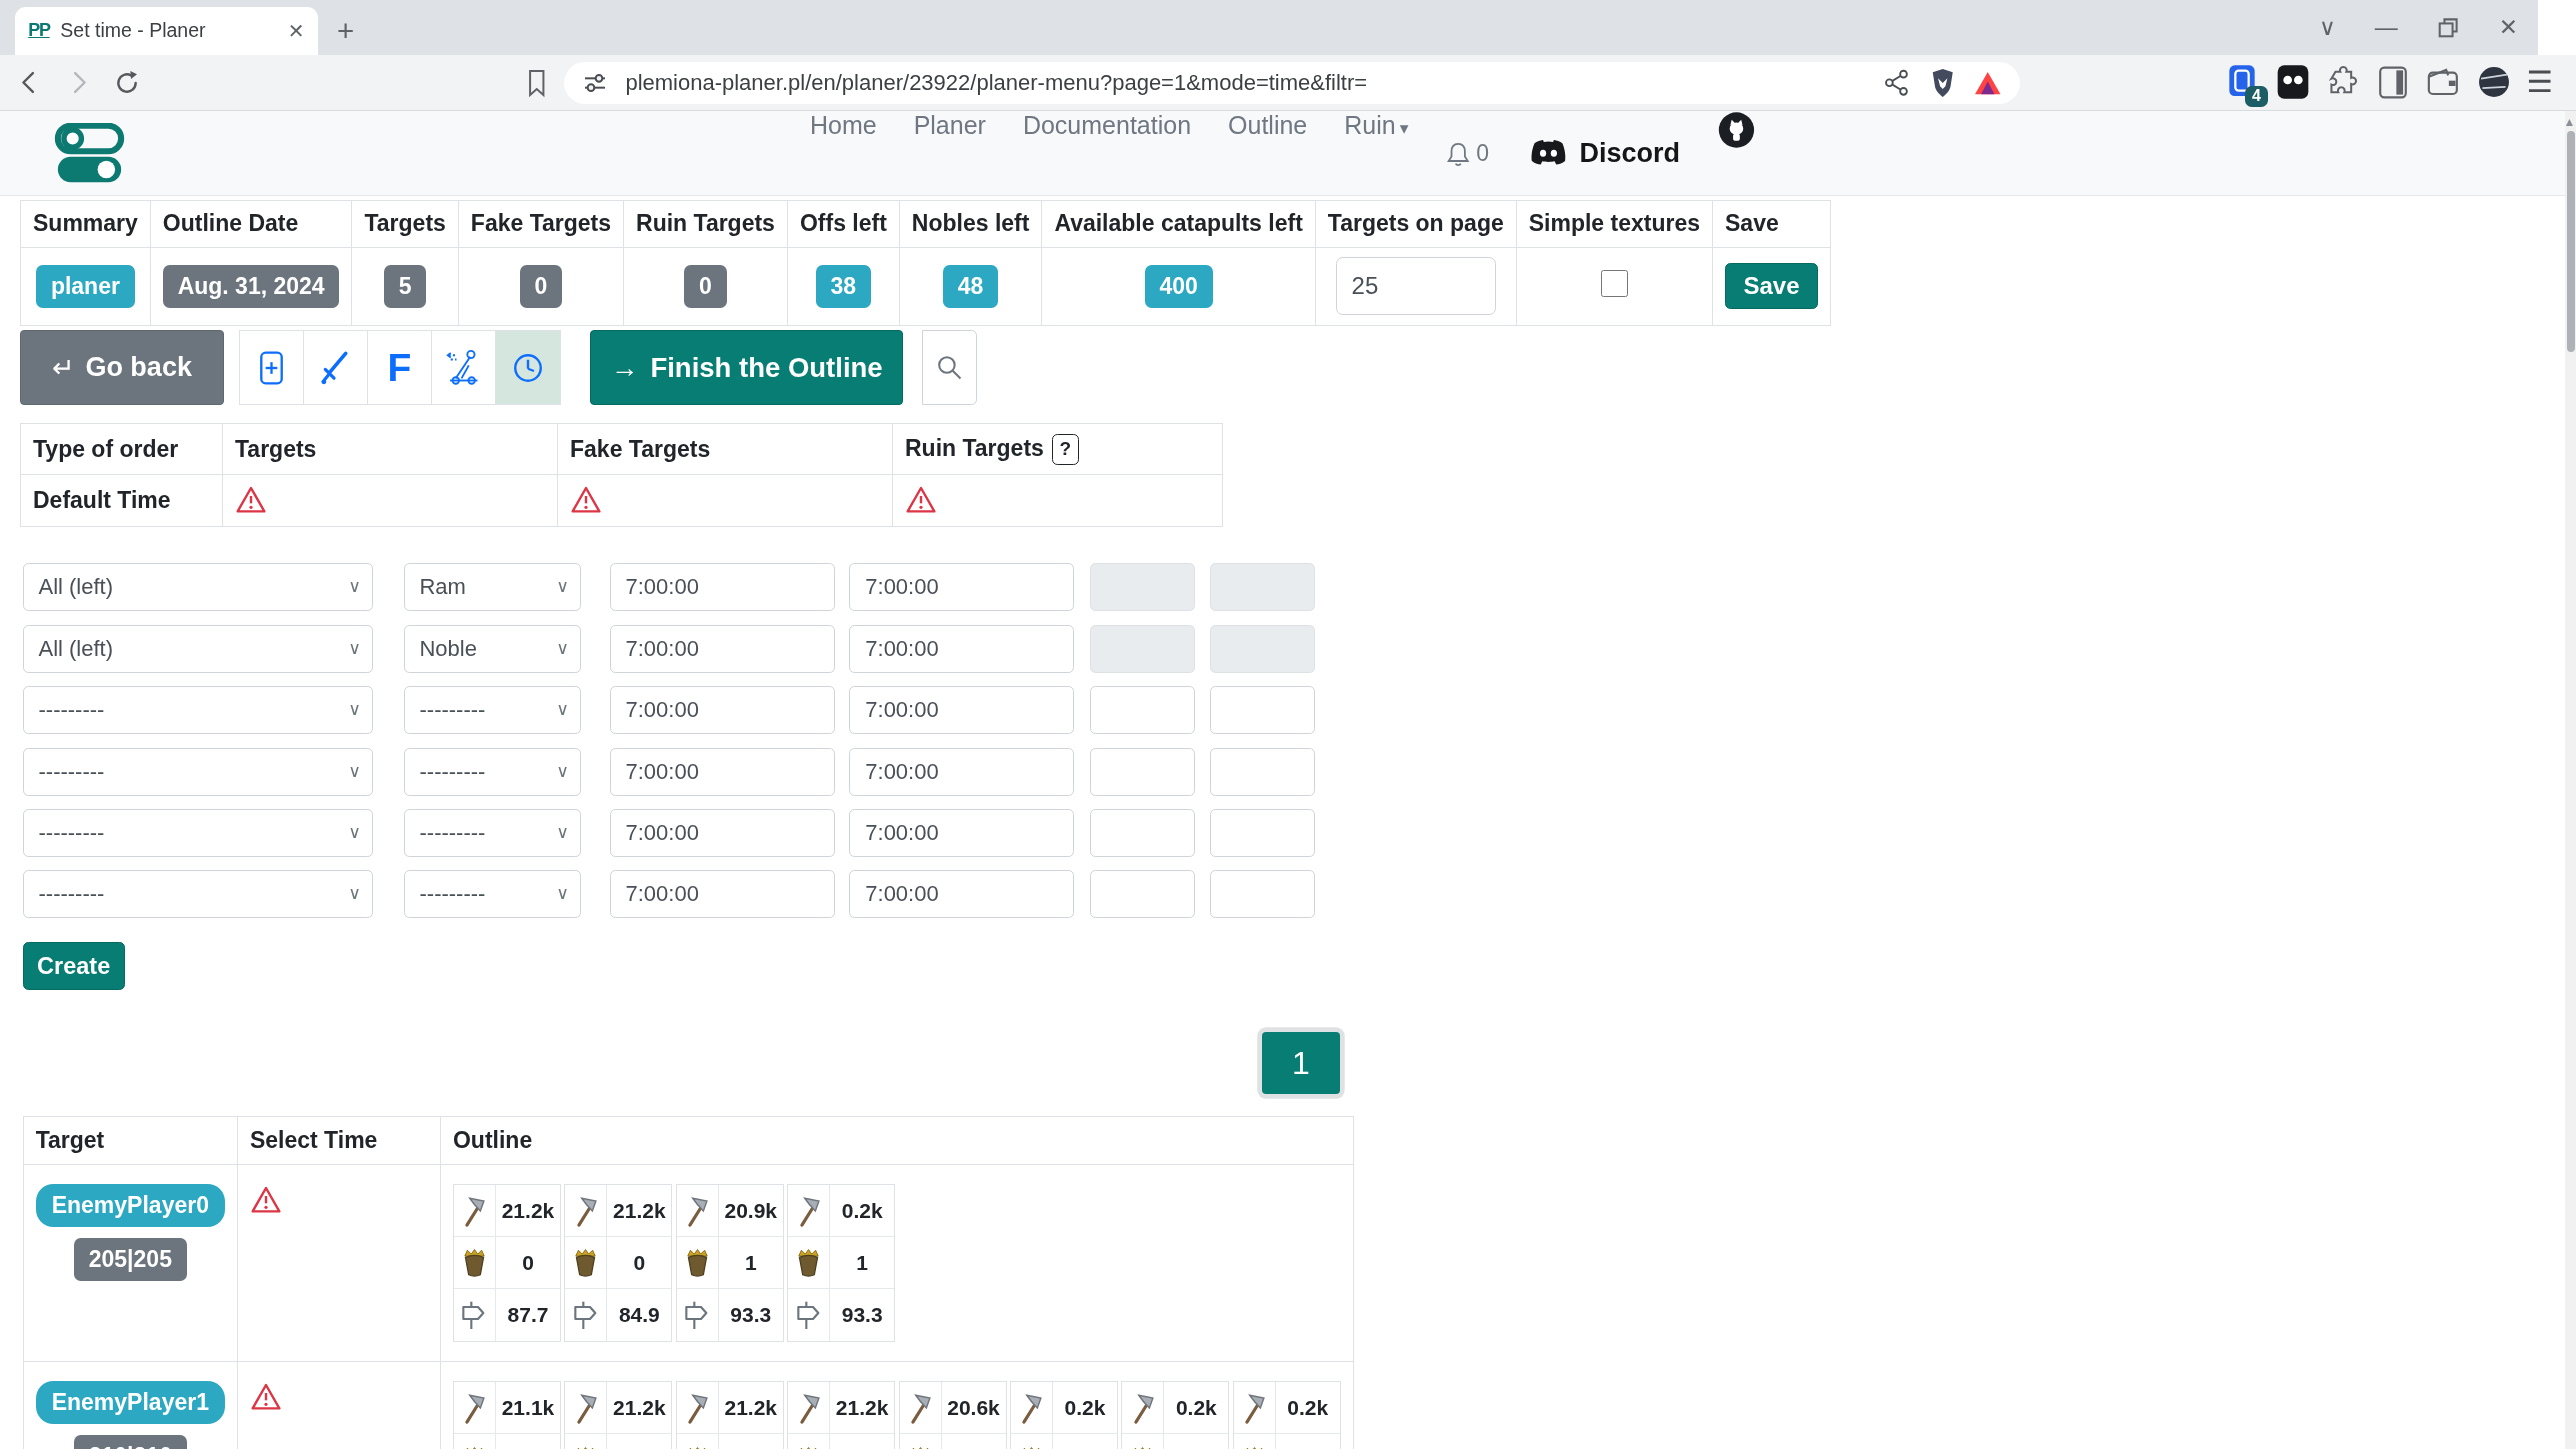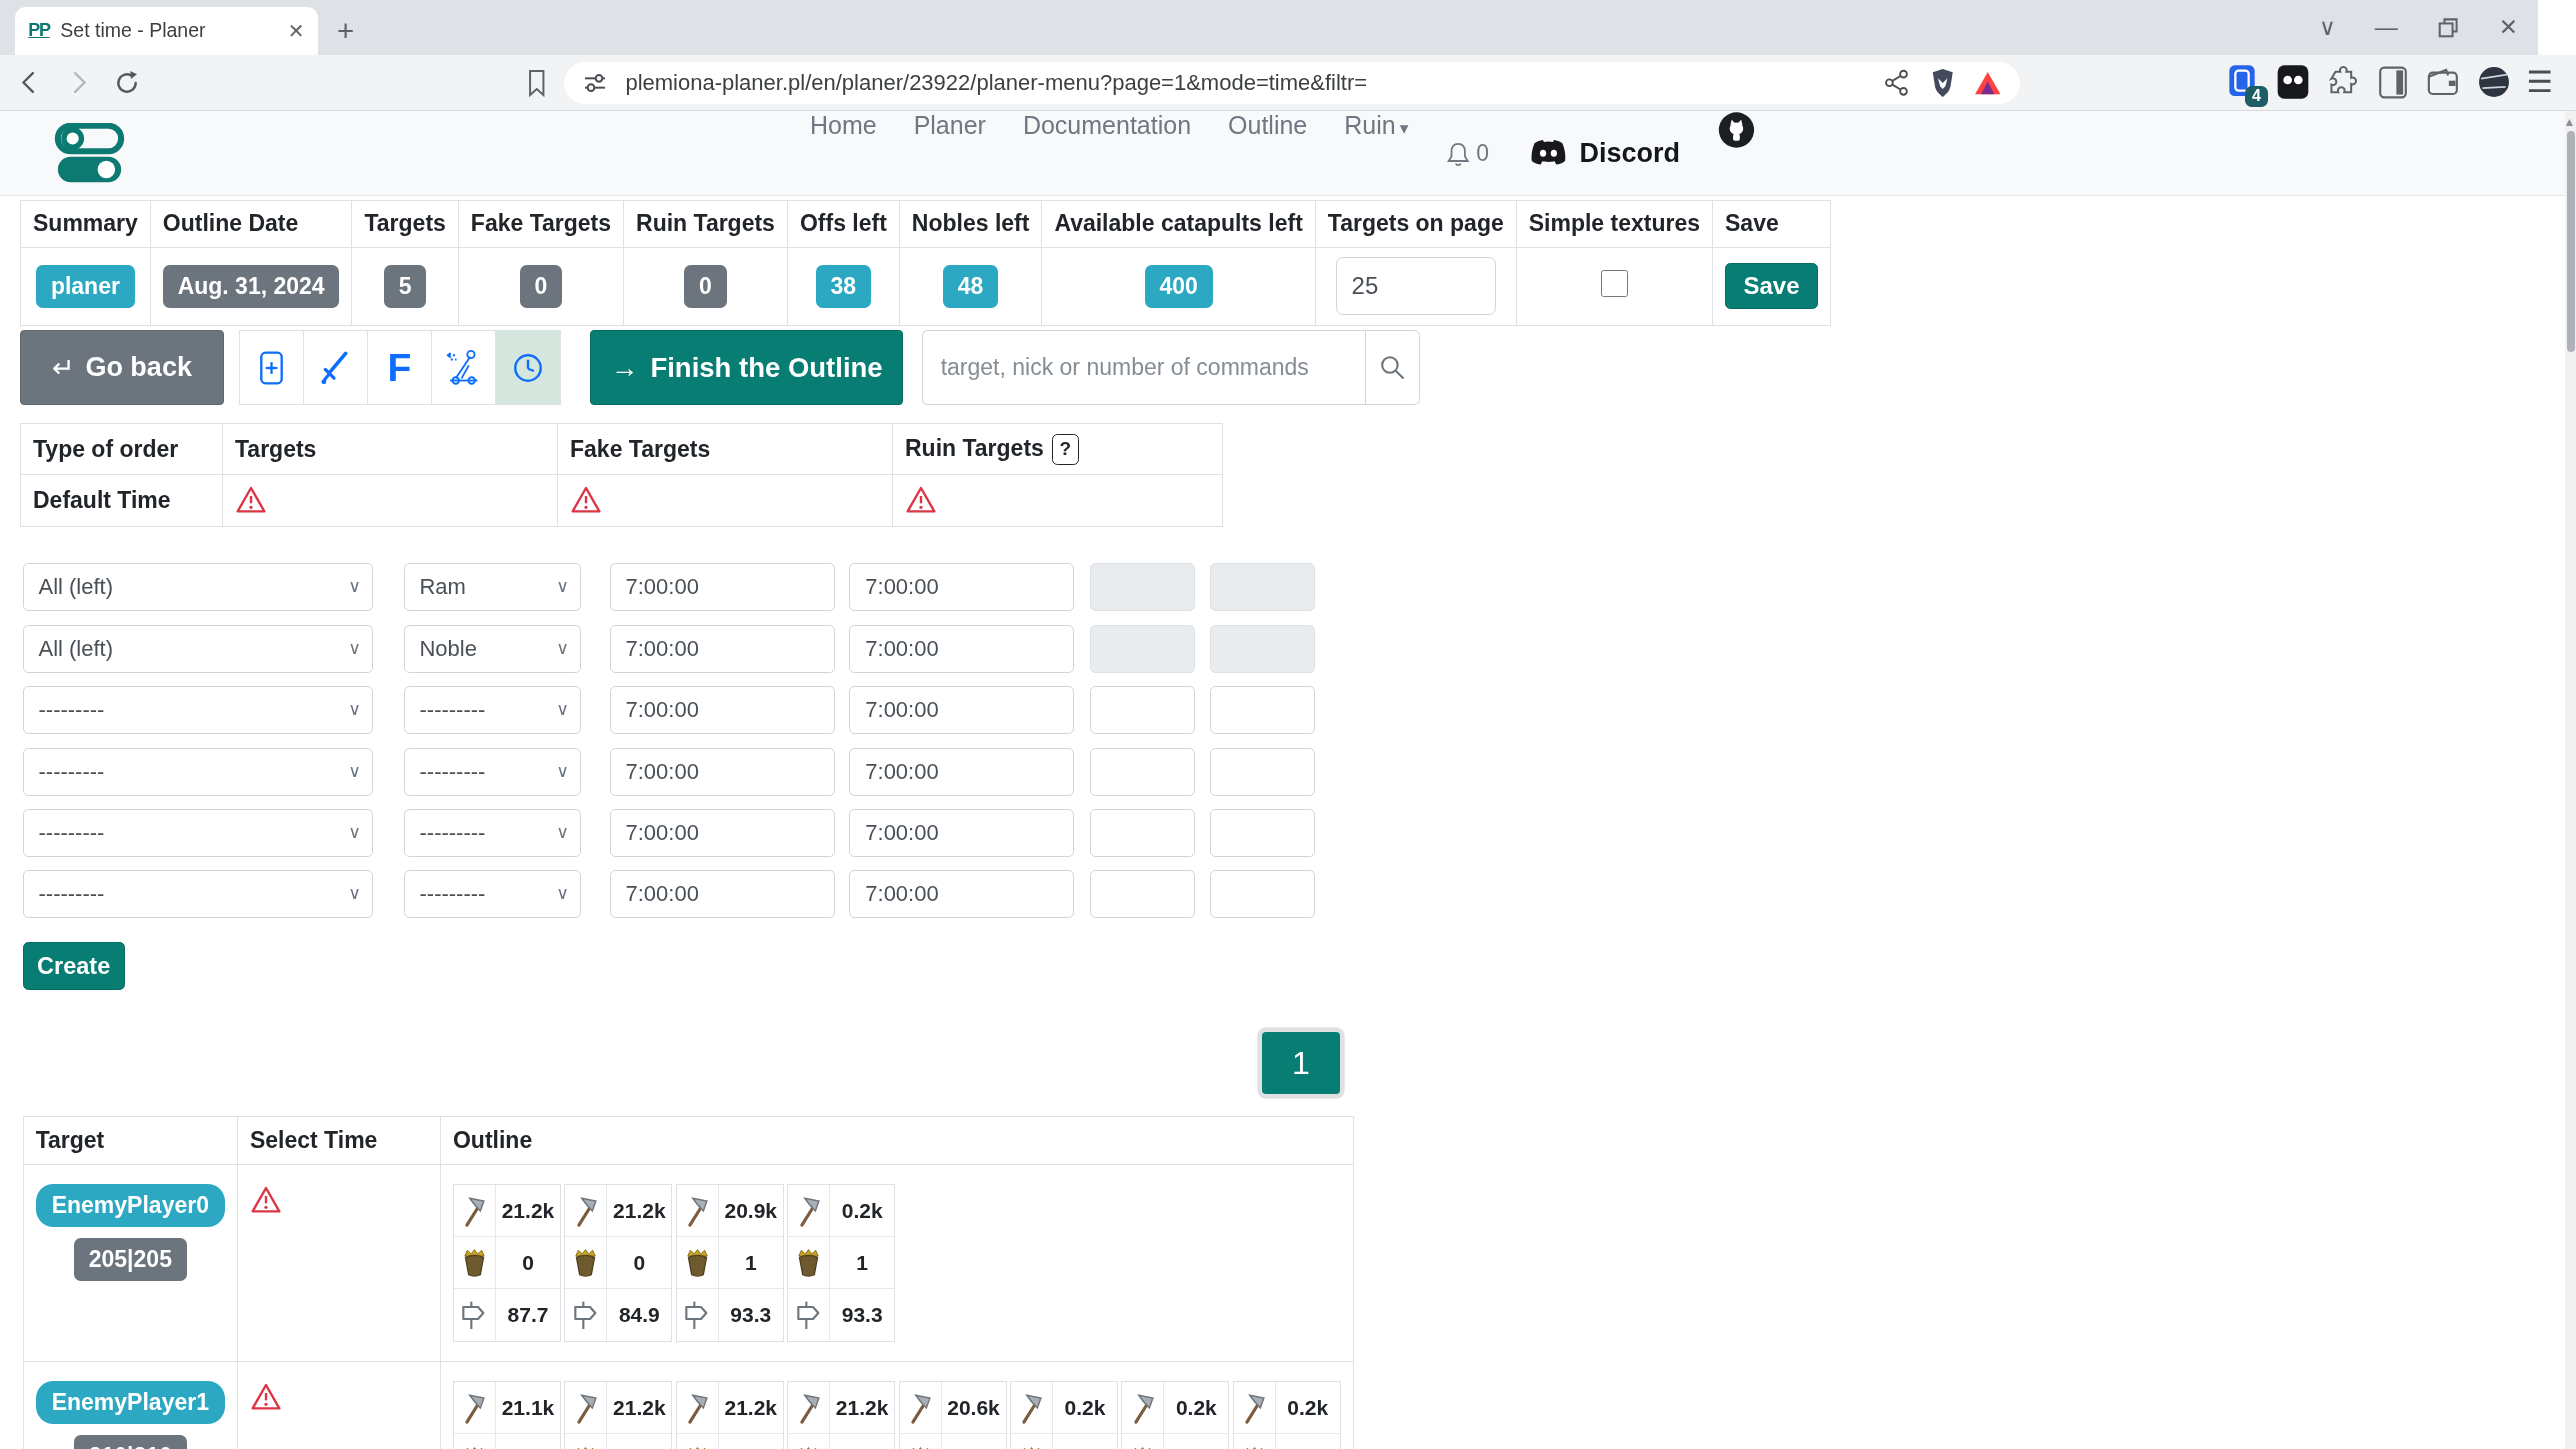--- a/index.html
+++ b/index.html
@@ -394,21 +394,20 @@
               <line x1="24" y1="13" x2="24" y2="25"></line>
               <line x1="24" y1="25" x2="32" y2="28"></line>
           </svg>
         </span>
       </span>
       <span class="btn b-teal finish">
         <span style="font-weight:normal">→</span>
         <span>Finish the Outline</span>
       </span>
       <span class="searchwrap">
-        <input class="searchinput" placeholder="target, nick or number of commands" style="">
         <span class="searchbtn">
           <svg width="31" height="31" viewBox="0 0 48 48" fill="none" stroke="#6c757d" stroke-width="3.2">
             <circle cx="20" cy="20" r="12"></circle>
               <line x1="29" y1="29" x2="41" y2="41"></line>
           </svg>
         </span>
       </span>
     </div>
 
     <table class="btable ordertable">

